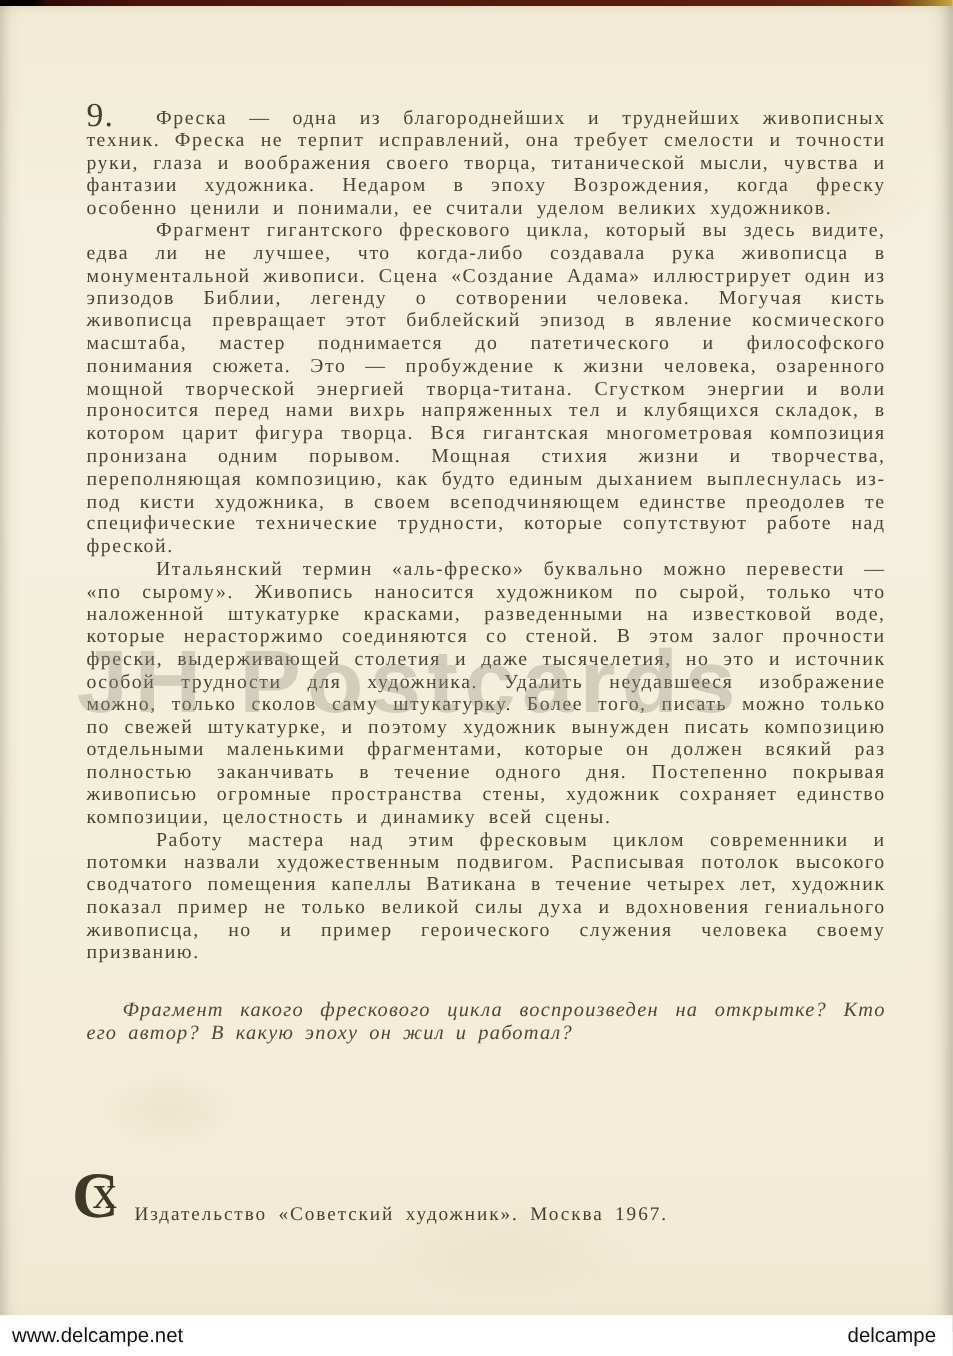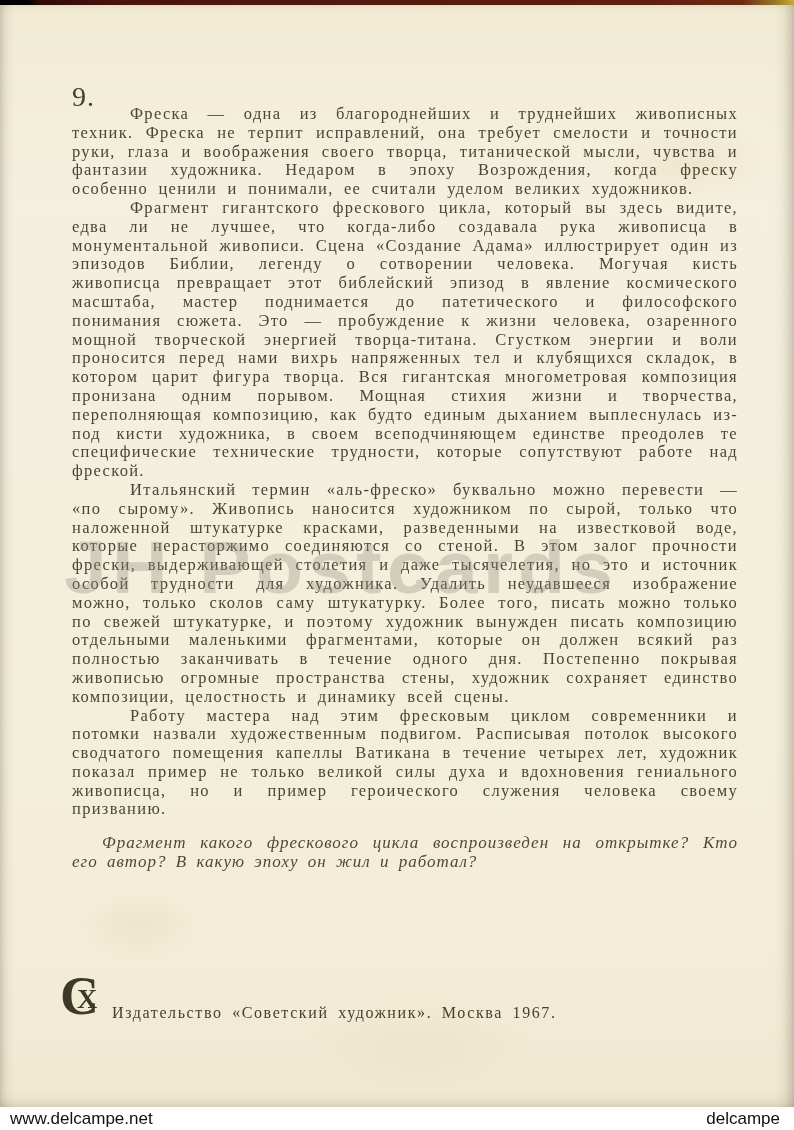--- a/index.html
+++ b/index.html
@@ -27,28 +27,28 @@
       inset -12px 0 16px -10px rgba(90,78,55,0.45),
       inset 0 -12px 16px -10px rgba(110,92,60,0.35);
   }
 
   .pagenum{
     position:absolute;left:72px;top:76px;
     font-size:28px;color:#43402f;letter-spacing:1px;
   }
 
   .textblock{
-    position:absolute;left:72px;top:100px;width:666px;
+    position:absolute;left:72px;top:84px;width:666px;
     color:#4b4536;font-size:16.5px;line-height:18.8px;
     letter-spacing:1.3px;word-spacing:5px;
     text-align:justify;
   }
   .textblock p{margin:0;text-indent:58px;}
   .textblock p.question{
-    margin-top:15px;text-indent:30px;
+    margin-top:30px;text-indent:30px;
     font-style:italic;font-size:17px;letter-spacing:1px;word-spacing:4px;
     color:#4e4838;
   }
 
   
   .watermark{
     position:absolute;left:64px;top:520px;width:666px;
     font-family:"Liberation Sans",sans-serif;
     font-size:74px;font-weight:bold;letter-spacing:5px;
     color:rgba(148,142,128,0.34);
@@ -62,21 +62,21 @@
   .logo-c{position:absolute;left:0;top:-10px;font-size:54px;line-height:54px;font-weight:bold;color:#3d3827;}
   .logo-x{position:absolute;left:17px;top:6px;font-size:28px;line-height:28px;font-weight:bold;color:#3d3827;}
   .imprint-lines{
     position:absolute;left:52px;top:24px;white-space:nowrap;
     font-size:16px;line-height:23px;letter-spacing:1.6px;word-spacing:4px;
     text-align:right;
   }
 
   
   .footer{
-    position:absolute;left:0;bottom:0;width:794px;height:23px;
+    position:absolute;left:0;bottom:0;width:794px;height:34px;
     background:#fff;
     display:flex;align-items:center;justify-content:space-between;
     padding:0 14px 0 10px;box-sizing:border-box;
     font-family:"Liberation Sans",sans-serif;font-size:17px;color:#111;
   }
 </style>
 </head>
 <body>
 
 <div class="screen">

